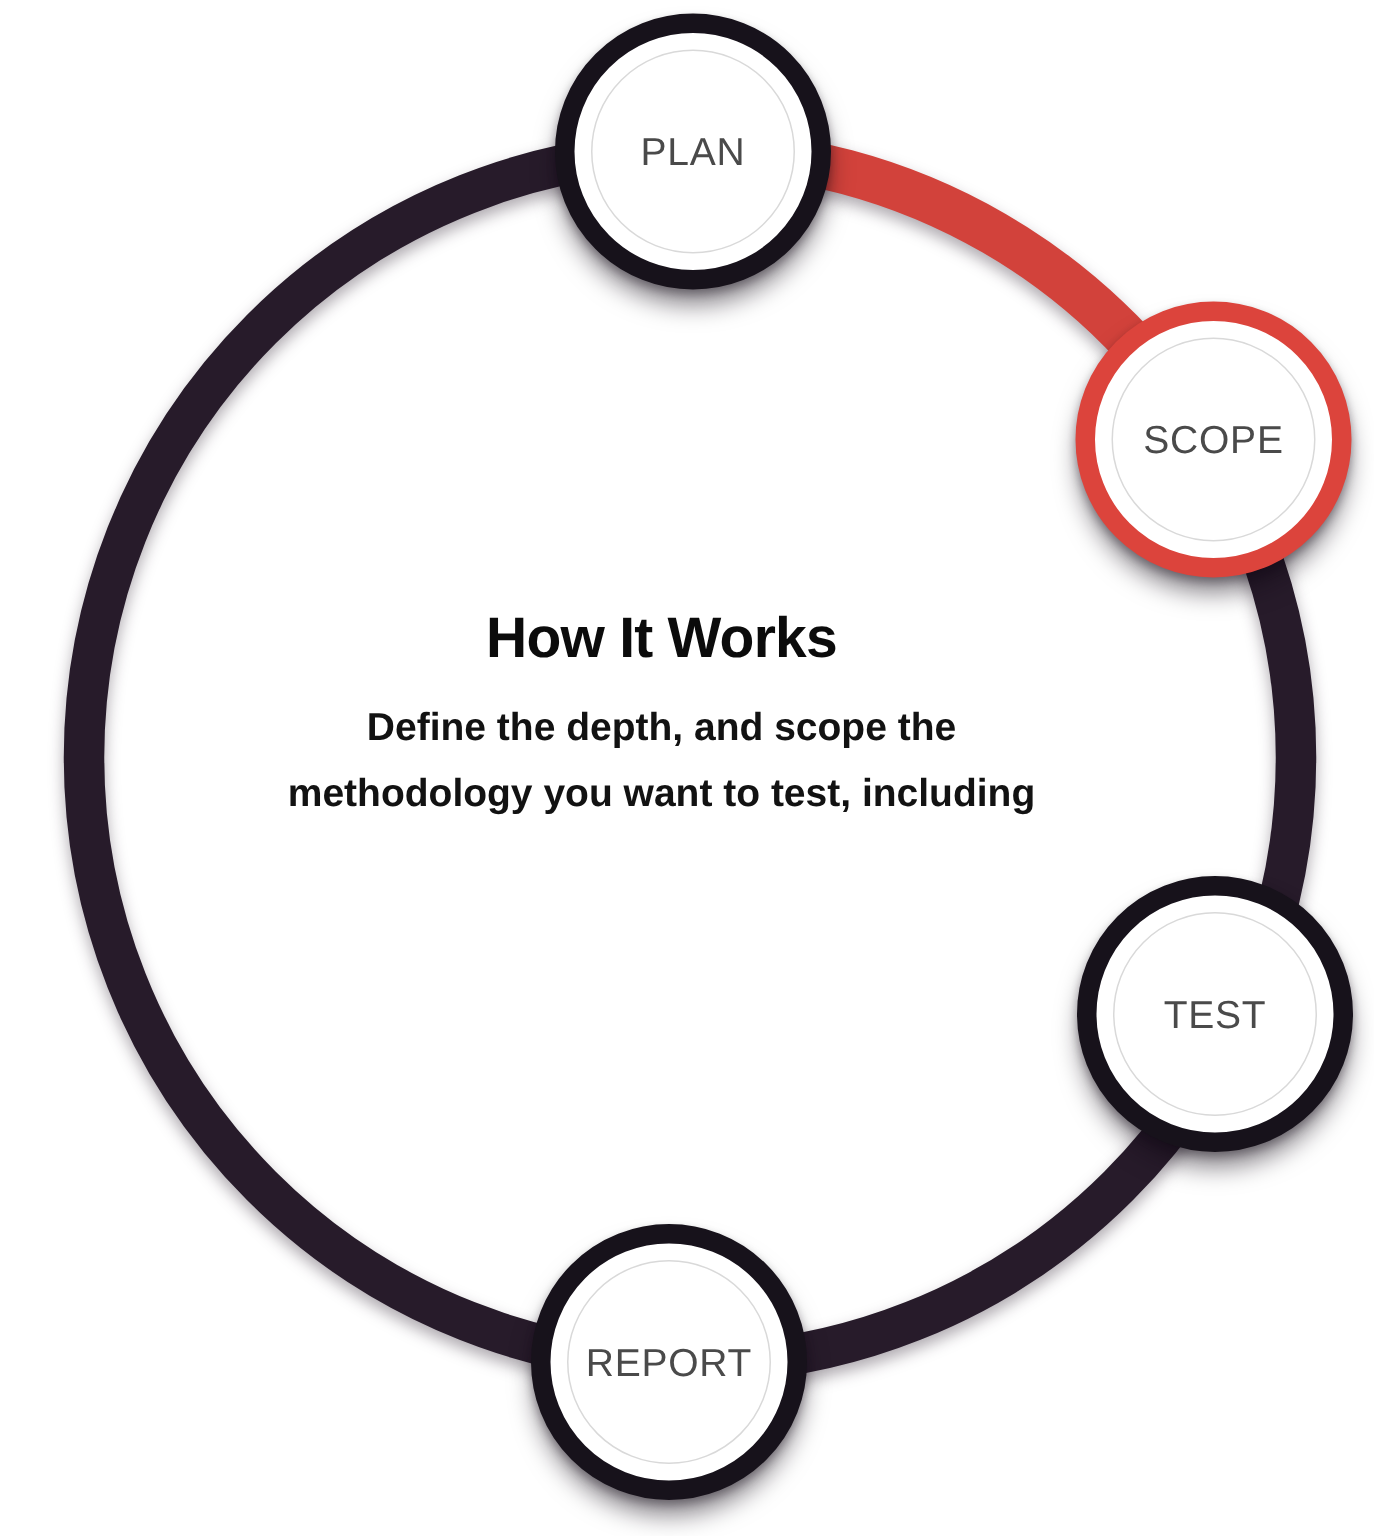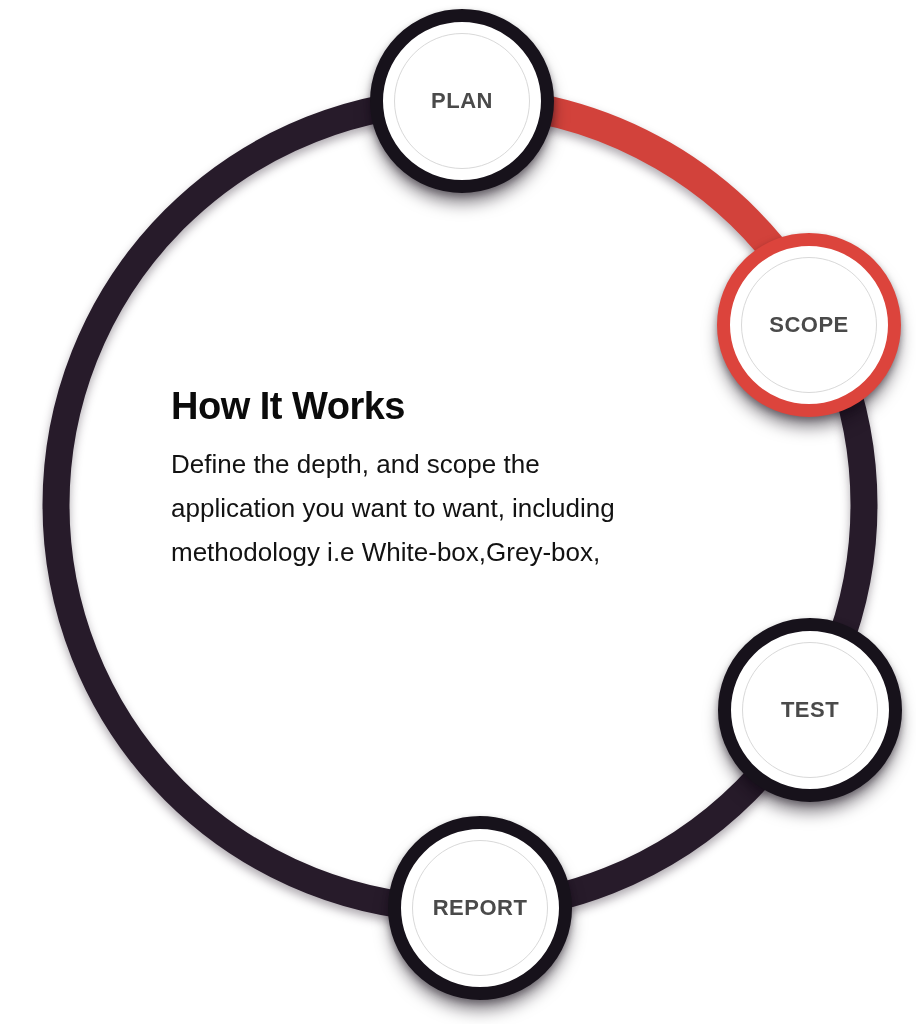--- a/index.html
+++ b/index.html
@@ -55,52 +55,52 @@
   }
   .node .inner-ring {
     position: absolute;
     inset: 11px;
     border: 1.5px solid #d9d9d9;
     border-radius: 50%;
     pointer-events: none;
   }
   .node .label {
     position: relative;
-    font-size: 22px;
-    font-weight: 700;
+    font-size: 26px;
+    font-weight: 400;
     letter-spacing: 0.5px;
     color: var(--node_label, #4a4a4a);
     white-space: nowrap;
   }
   .node-plan   { left: 370px; top: 9px;   }
-  .node-scope  { left: 717px; top: 233px; }
-  .node-test   { left: 718px; top: 618px; }
-  .node-report { left: 388px; top: 816px; }
+  .node-scope  { left: 717px; top: 201px; }
+  .node-test   { left: 718px; top: 584px; }
+  .node-report { left: 354px; top: 816px; }
   .node-youfix { left: 18px;  top: 619px; }
   .node-retest { left: 16px;  top: 208px; }
   
   .center-text {
     position: absolute;
     left: 171px;
-    top: 384px;
+    top: 404px;
     width: 540px;
-    text-align: left;
+    text-align: center;
   }
   .center-text .heading {
     margin: 0 0 14px 0;
     font-size: 38px;
     line-height: 44px;
     font-weight: 800;
     letter-spacing: -0.5px;
     color: var(--heading_text, #0b0b0b);
   }
   .center-text .desc {
     font-size: 26px;
     line-height: 44px;
-    font-weight: 400;
+    font-weight: 700;
     color: var(--body_text, #121212);
   }
 </style>
 </head>
 <body>
 
 <div class="stage">
 
   <svg class="ring" width="916" height="1024" viewBox="0 0 916 1024">
     <circle class="ring-dark" cx="460" cy="505" r="404"></circle>
@@ -126,18 +126,17 @@
     <span class="inner-ring"></span>
     <span class="label">REPORT</span>
   </div>
 
 
 
   <div class="center-text">
     <h2 class="heading">How It Works</h2>
     <div class="desc">
       <div>Define the depth, and scope the</div>
-      <div>application you want to want, including</div>
-      <div>methodology i.e White-box,Grey-box,</div>
+      <div>methodology you want to test, including</div>
     </div>
   </div>
 
 </div>
 
 </body></html>

